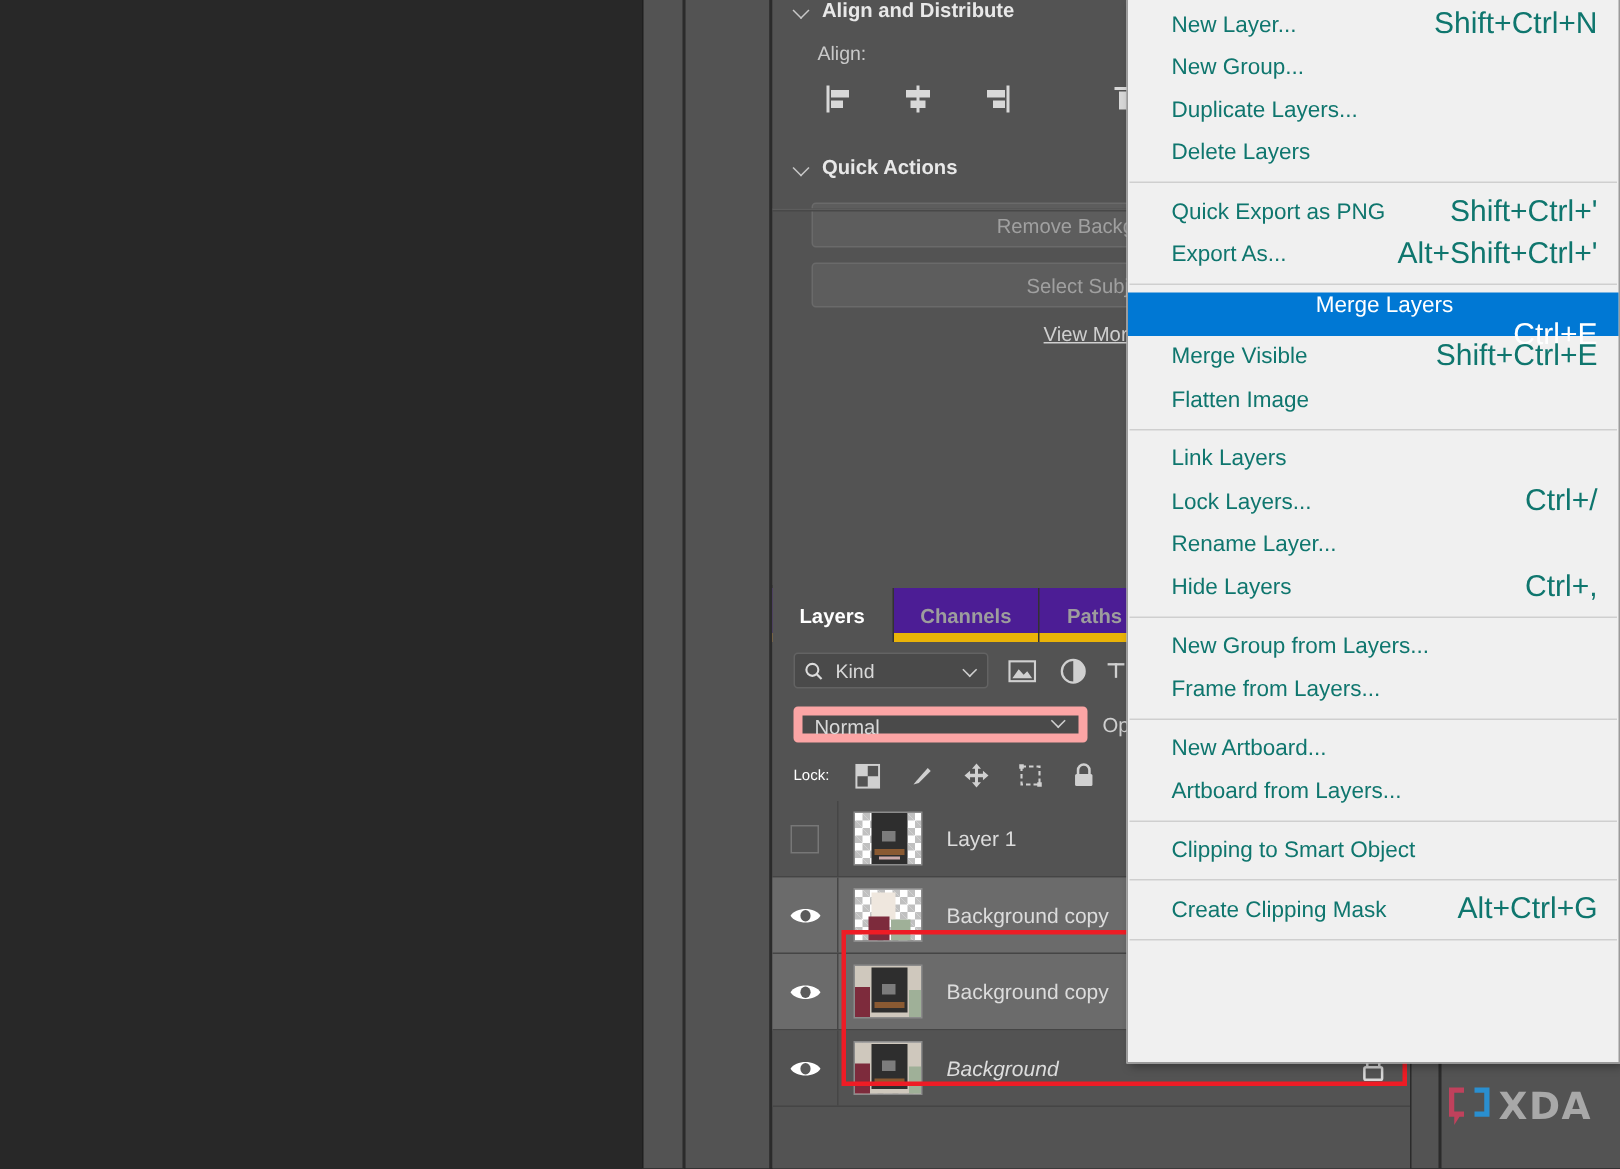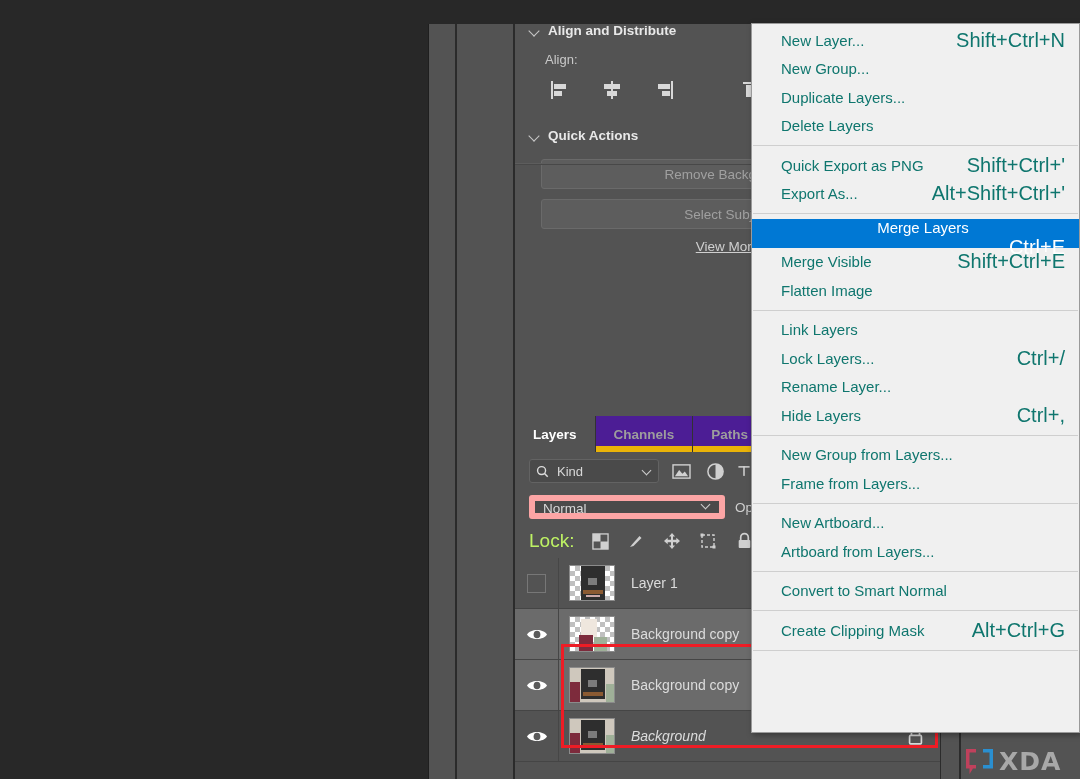--- a/index.html
+++ b/index.html
@@ -2,21 +2,21 @@
 <html><head>
 <meta charset="utf-8">
 <style>
   * { box-sizing: border-box; margin: 0; padding: 0; }
   html, body {
     width: 1080px; height: 779px;
     overflow: hidden;
     font-family: "Liberation Sans", sans-serif;
     background: #282828;
   }
-  #root { position: relative; width: 1080px; height: 602px; margin-top: 24px; }
+  #root { position: relative; width: 1080px; height: 602px; }
 
   
   .canvas-area {
     position: absolute; left: 0; top: 0;
     width: 428px; height: 779px;
     background: #282828;
   }
   .gutter-a {
     position: absolute; left: 428px; top: 0;
     width: 28px; height: 779px;
@@ -169,21 +169,21 @@
     content: ""; position: absolute; left: 0; top: 0;
     width: 6px; height: 6px;
     border-right: 1.5px solid #cfcfcf; border-bottom: 1.5px solid #cfcfcf;
     transform: rotate(45deg);
   }
   .opacity-label { color: #cfcfcf; font-size: 13.5px; }
 
   .lock-row {
     display: flex; align-items: center; gap: 16px;
     height: 34px; padding: 0 14px; background: #535353;
-    color: #bef264; font-size: 19px;
+    color: #ffffff; font-size: 10px;
   }
 
   .layer-list { background: #535353; }
   .layer-row {
     display: flex; align-items: center;
     height: 51px;
     border-bottom: 1px solid #454545;
     position: relative;
   }
   .layer-row.selected { background: #6b6b6b; }
@@ -592,21 +592,21 @@
       <span class="sc"></span>
     </div>
     <div class="mi">
       <span>Artboard from Layers...</span>
       <span class="sc"></span>
     </div>
 
     <div class="msep"></div>
 
     <div class="mi">
-      <span>Convert to Smart Normal</span>
+      <span>Clipping to Smart Object</span>
       <span class="sc"></span>
     </div>
 
     <div class="msep"></div>
 
     <div class="mi">
       <span>Create Clipping Mask</span>
       <span class="sc">Alt+Ctrl+G</span>
     </div>
 

